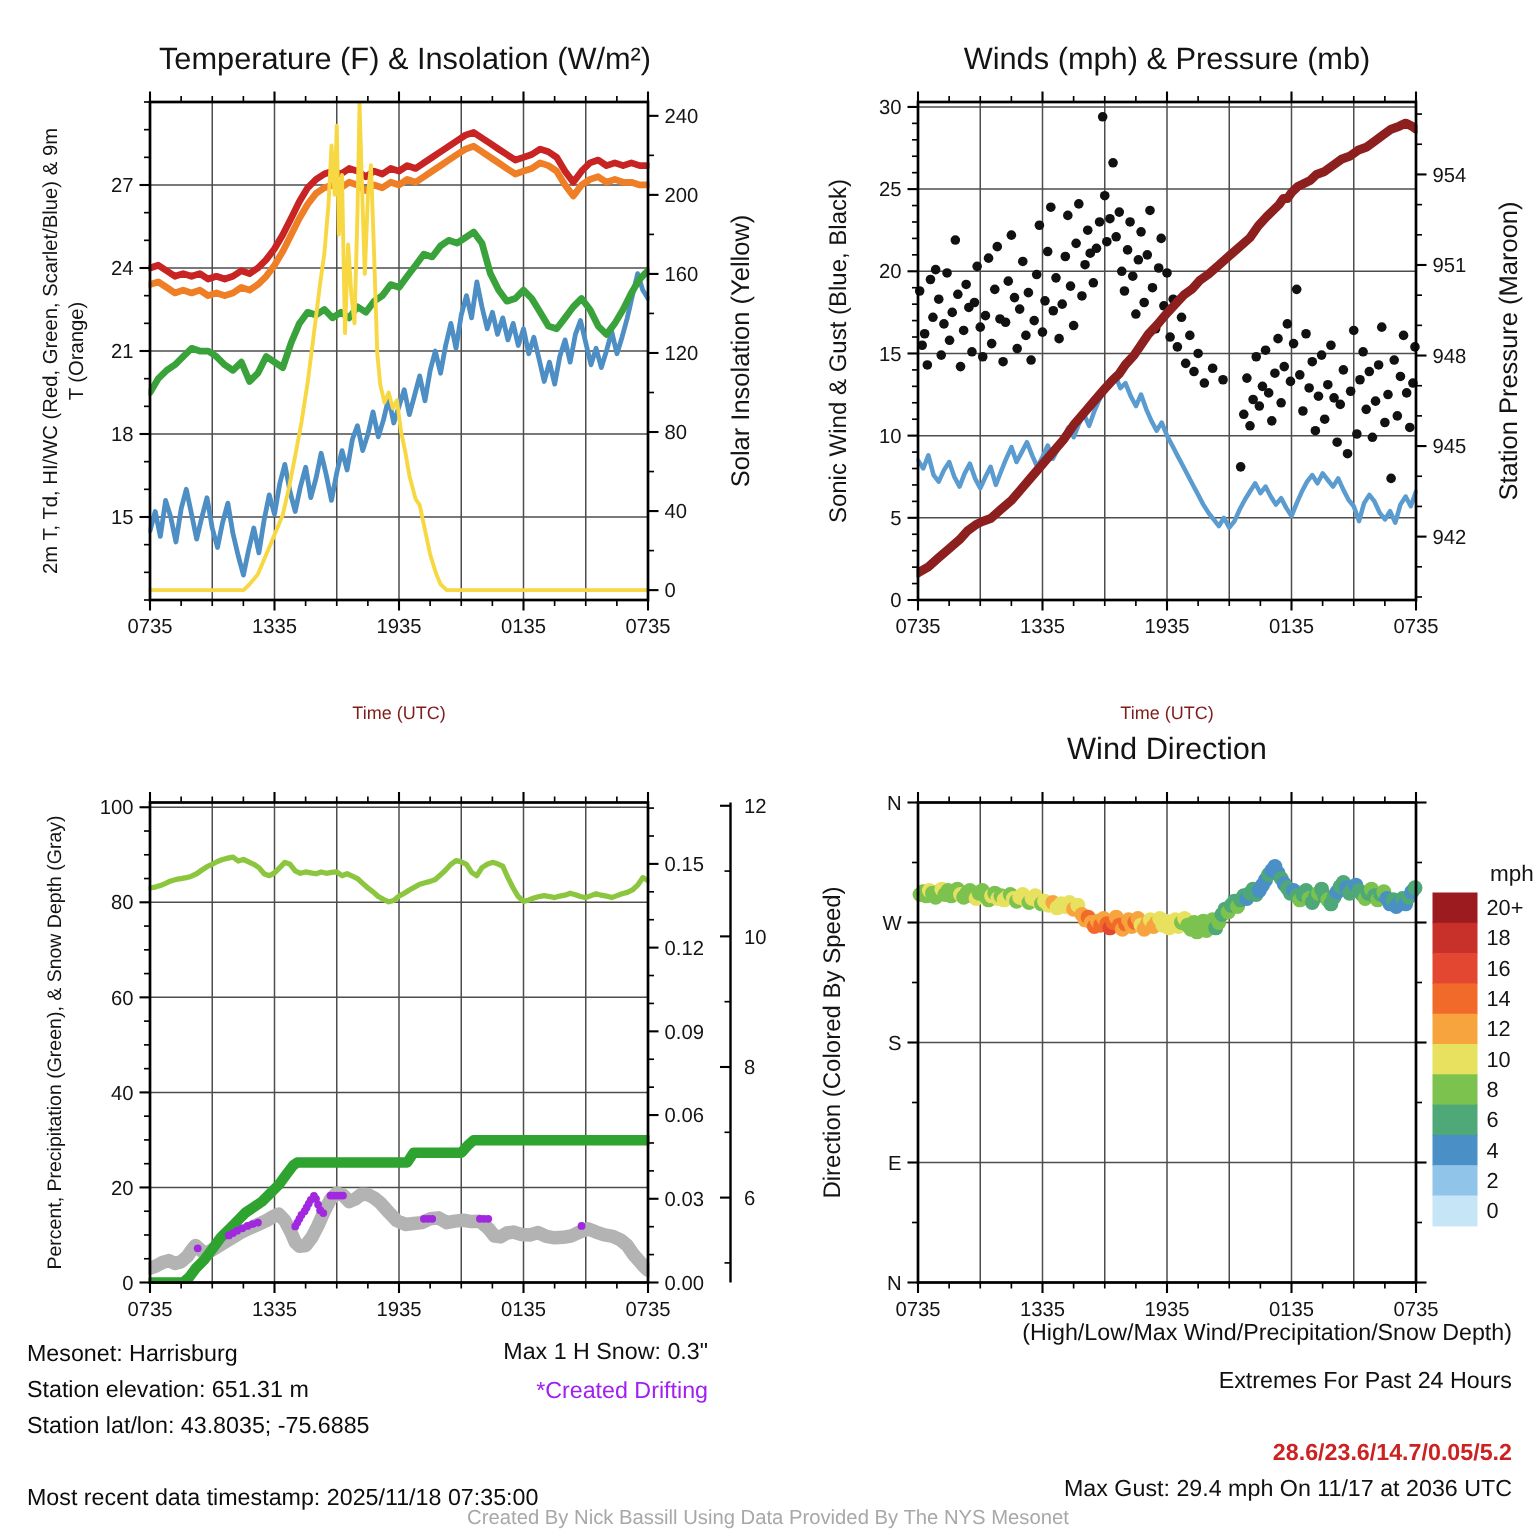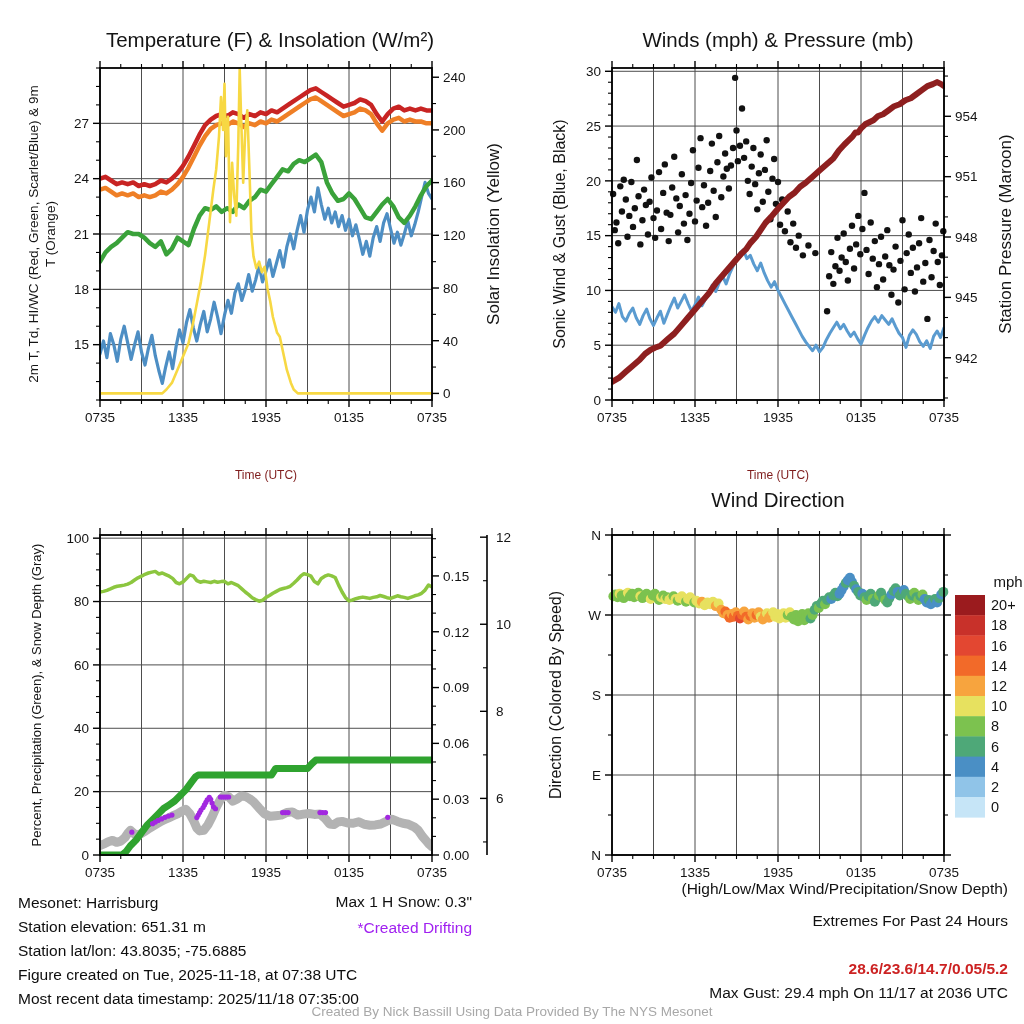--- a/index.html
+++ b/index.html
@@ -840,21 +840,20 @@
   <div class="rot" style="left:42px;top:234px;width:300px;font-size:13.5px;line-height:17px">2m T, Td, HI/WC (Red, Green, Scarlet/Blue) &amp; 9m T (Orange)</div>
   <div class="rot" style="left:494px;top:234px;width:360px;font-size:17px;white-space:nowrap">Solar Insolation (Yellow)</div>
   <div class="rot" style="left:560px;top:234px;width:340px;font-size:16px;white-space:nowrap">Sonic Wind &amp; Gust (Blue, Black)</div>
   <div class="rot" style="left:1006px;top:234px;width:360px;font-size:17px;white-space:nowrap">Station Pressure (Maroon)</div>
   <div class="rot" style="left:36px;top:695px;width:380px;font-size:13px;white-space:nowrap">Percent, Precipitation (Green), &amp; Snow Depth (Gray)</div>
   <div class="rot" style="left:556px;top:695px;width:340px;font-size:16px;white-space:nowrap">Direction (Colored By Speed)</div>
 
   <div class="footer-line" style="top:894px">Mesonet: Harrisburg</div>
   <div class="footer-line" style="top:918px">Station elevation: 651.31 m</div>
   <div class="footer-line" style="top:942px">Station lat/lon: 43.8035; -75.6885</div>
-  <div class="footer-line" style="top:966px">Figure created on Tue, 2025-11-18, at 07:38 UTC</div>
   <div class="footer-line" style="top:990px">Most recent data timestamp: 2025/11/18 07:35:00</div>
 
   <div class="ann" style="top:893px">Max 1 H Snow: 0.3"</div>
   <div class="ann" id="drifting" style="top: 919px; color: rgb(160, 32, 240);">*Created Drifting</div>
 
   <div class="ext" style="top:912px">Extremes For Past 24 Hours</div>
   <div class="ext" style="top:880px">(High/Low/Max Wind/Precipitation/Snow Depth)</div>
   <div class="ext" id="extvals" style="top: 960px; font-weight: bold; color: rgb(204, 34, 34);">28.6/23.6/14.7/0.05/5.2</div>
   <div class="ext" style="top:984px">Max Gust: 29.4 mph On 11/17 at 2036 UTC</div>
 

